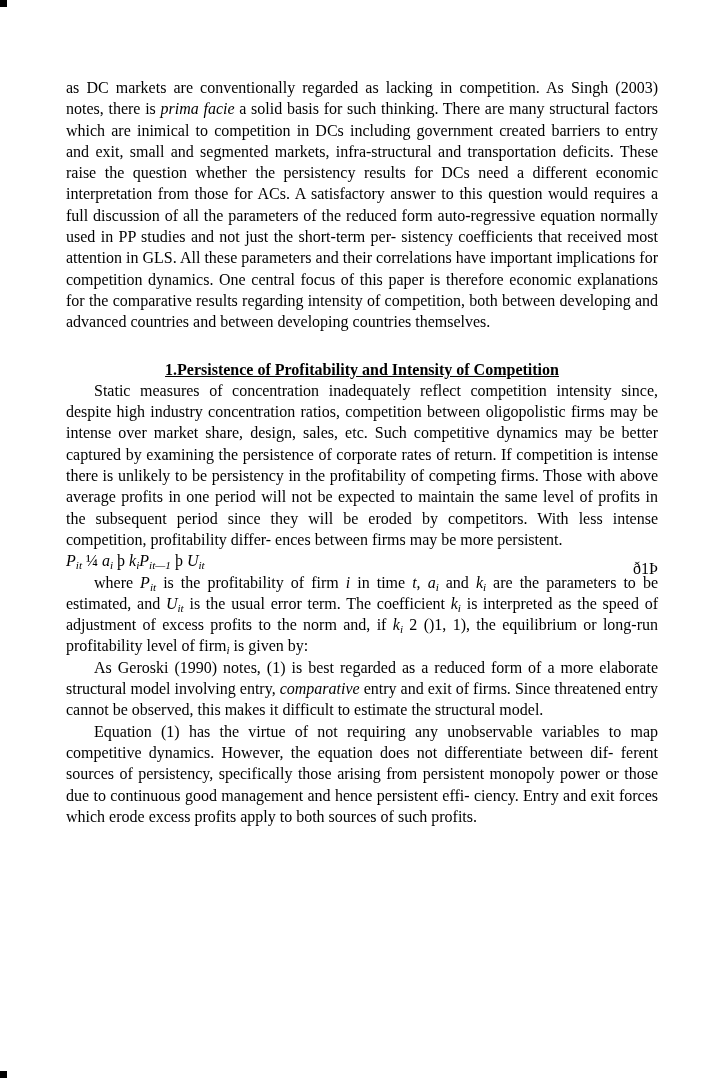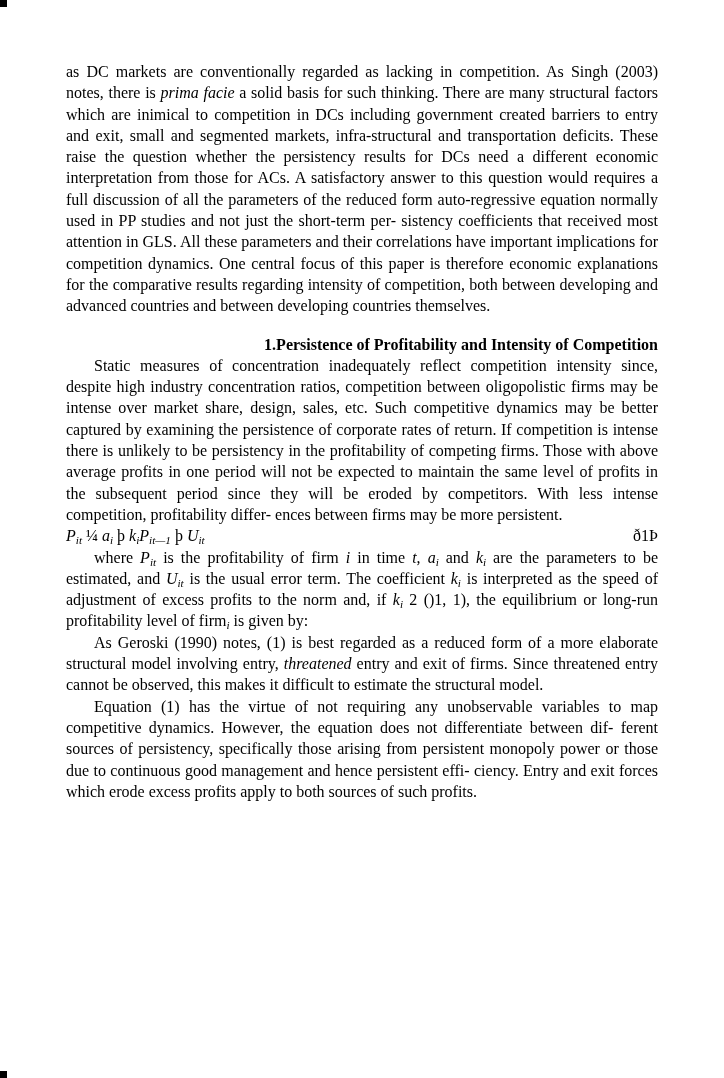--- a/index.html
+++ b/index.html
@@ -6,49 +6,50 @@
     margin: 0;
     padding: 0;
     background: #ffffff;
   }
   .page {
     position: relative;
     width: 724px;
     height: 1078px;
     background: #ffffff;
     box-sizing: border-box;
-    padding: 61px 66px 0 66px;
+    padding: 77px 66px 0 66px;
     font-family: "Liberation Serif", serif;
     font-size: 16px;
     line-height: 21.3px;
     color: #000000;
     overflow: hidden;
   }
   .para {
     text-align: justify;
     margin: 0;
   }
   .para.indent {
     text-indent: 28px;
   }
   .heading {
     font-weight: bold;
     font-size: 16px;
-    margin: 17px 0 0 0;
+    margin: 26px 0 0 0;
     line-height: 21.3px;
-    text-align: right;
+    text-align: center;
+    text-decoration: underline;
   }
   .equation {
     position: relative;
     margin: 0;
   }
   .eq-num {
     position: absolute;
     right: 0;
-    top: 0;
+    top: 8px;
   }
   .it { font-style: italic; }
   .sub {
     font-size: 0.7em;
     vertical-align: -0.25em;
     line-height: 0;
   }
   .corner-mark {
     position: absolute;
     left: 0;
@@ -74,16 +75,16 @@
 
 
   <div class="equation">
     <span class="eq-body"><span class="it">P</span><span class="it sub">it</span><span> ¼ </span><span class="it">a</span><span class="it sub">i</span><span> þ </span><span class="it">k</span><span class="it sub">i</span><span class="it">P</span><span class="it sub">it—1</span><span> þ </span><span class="it">U</span><span class="it sub">it</span></span>
     <span class="eq-num">ð1Þ</span>
   </div>
 
   <p class="para indent"><span>where </span><span class="it">P</span><span class="it sub">it</span><span> is the profitability of firm </span><span class="it">i</span><span> in time </span><span class="it">t</span><span>, </span><span class="it">a</span><span class="it sub">i</span><span> and </span><span class="it">k</span><span class="it sub">i</span><span> are the parameters to be estimated, and </span><span class="it">U</span><span class="it sub">it</span><span> is the usual error term. The coefficient </span><span class="it">k</span><span class="it sub">i</span><span> is interpreted as the speed of adjustment of excess profits to the norm and, if </span><span class="it">k</span><span class="it sub">i</span><span> 2 ()1, 1),   the equilibrium or long-run profitability level of firm</span><span class="it sub">i</span><span> is given by:</span></p>
 
 
-  <p class="para indent"><span>As Geroski (1990) notes, (1) is best regarded as a reduced form of a more elaborate structural model involving entry, </span><span class="it">threatened</span><span> entry and exit of firms. Since threatened entry cannot be observed, this makes it difficult to estimate the structural model.</span></p>
+  <p class="para indent"><span>As Geroski (1990) notes, (1) is best regarded as a reduced form of a more elaborate structural model involving entry, </span><span class="it">comparative</span><span> entry and exit of firms. Since threatened entry cannot be observed, this makes it difficult to estimate the structural model.</span></p>
 
   <p class="para indent"><span>Equation (1) has the virtue of not requiring any unobservable variables to map competitive dynamics. However, the equation does not differentiate between dif- ferent sources of persistency, specifically those arising from persistent monopoly power or those due to continuous good management and hence persistent effi- ciency. Entry and exit forces which erode excess profits apply to both sources of such profits.</span></p>
 </div>
 
 </body></html>

